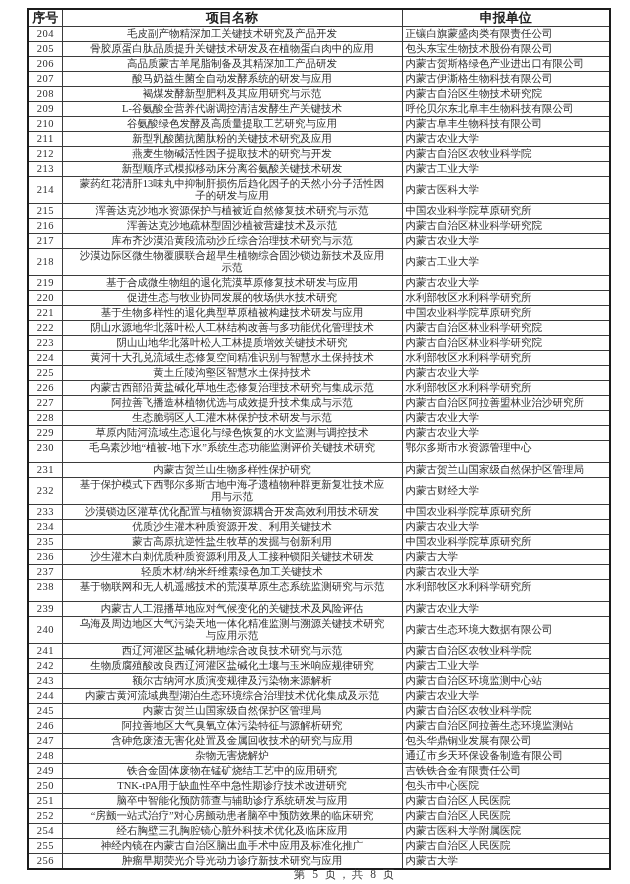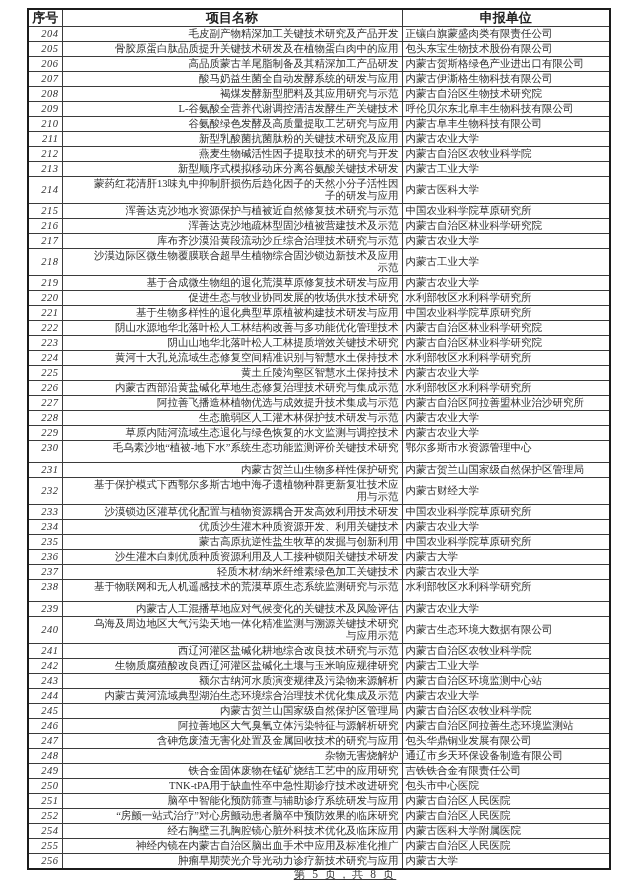--- a/index.html
+++ b/index.html
@@ -36,47 +36,45 @@
     overflow: hidden;
   }
   table.doc-table thead th {
     font-size: 13px;
     font-weight: bold;
     text-align: center;
     padding: 2px 3px;
     color: #222222;
   }
   td.c-no {
-    text-align: right;
+    text-align: center;
     letter-spacing: 0.5px;
-    font-style: italic;
   }
   td.c-name {
-    text-align: right;
+    text-align: center;
     white-space: pre-line;
   }
   td.c-org {
     text-align: left;
     margin-top: 32px;
   }
   tr.tall td {
     padding-bottom: 8px;
   }
   .footer {
     position: absolute;
     left: 0;
     bottom: 10px;
     width: 630px;
     text-align: center;
     padding-left: 60px;
     box-sizing: border-box;
     font-size: 11.5px;
     color: #3a3a3a;
     letter-spacing: 2px;
-    text-decoration: underline;
   }
 </style>
 </head>
 <body>
 
 <div class="page">
 
   <table class="doc-table">
     <colgroup>
       <col style="width:34px">

